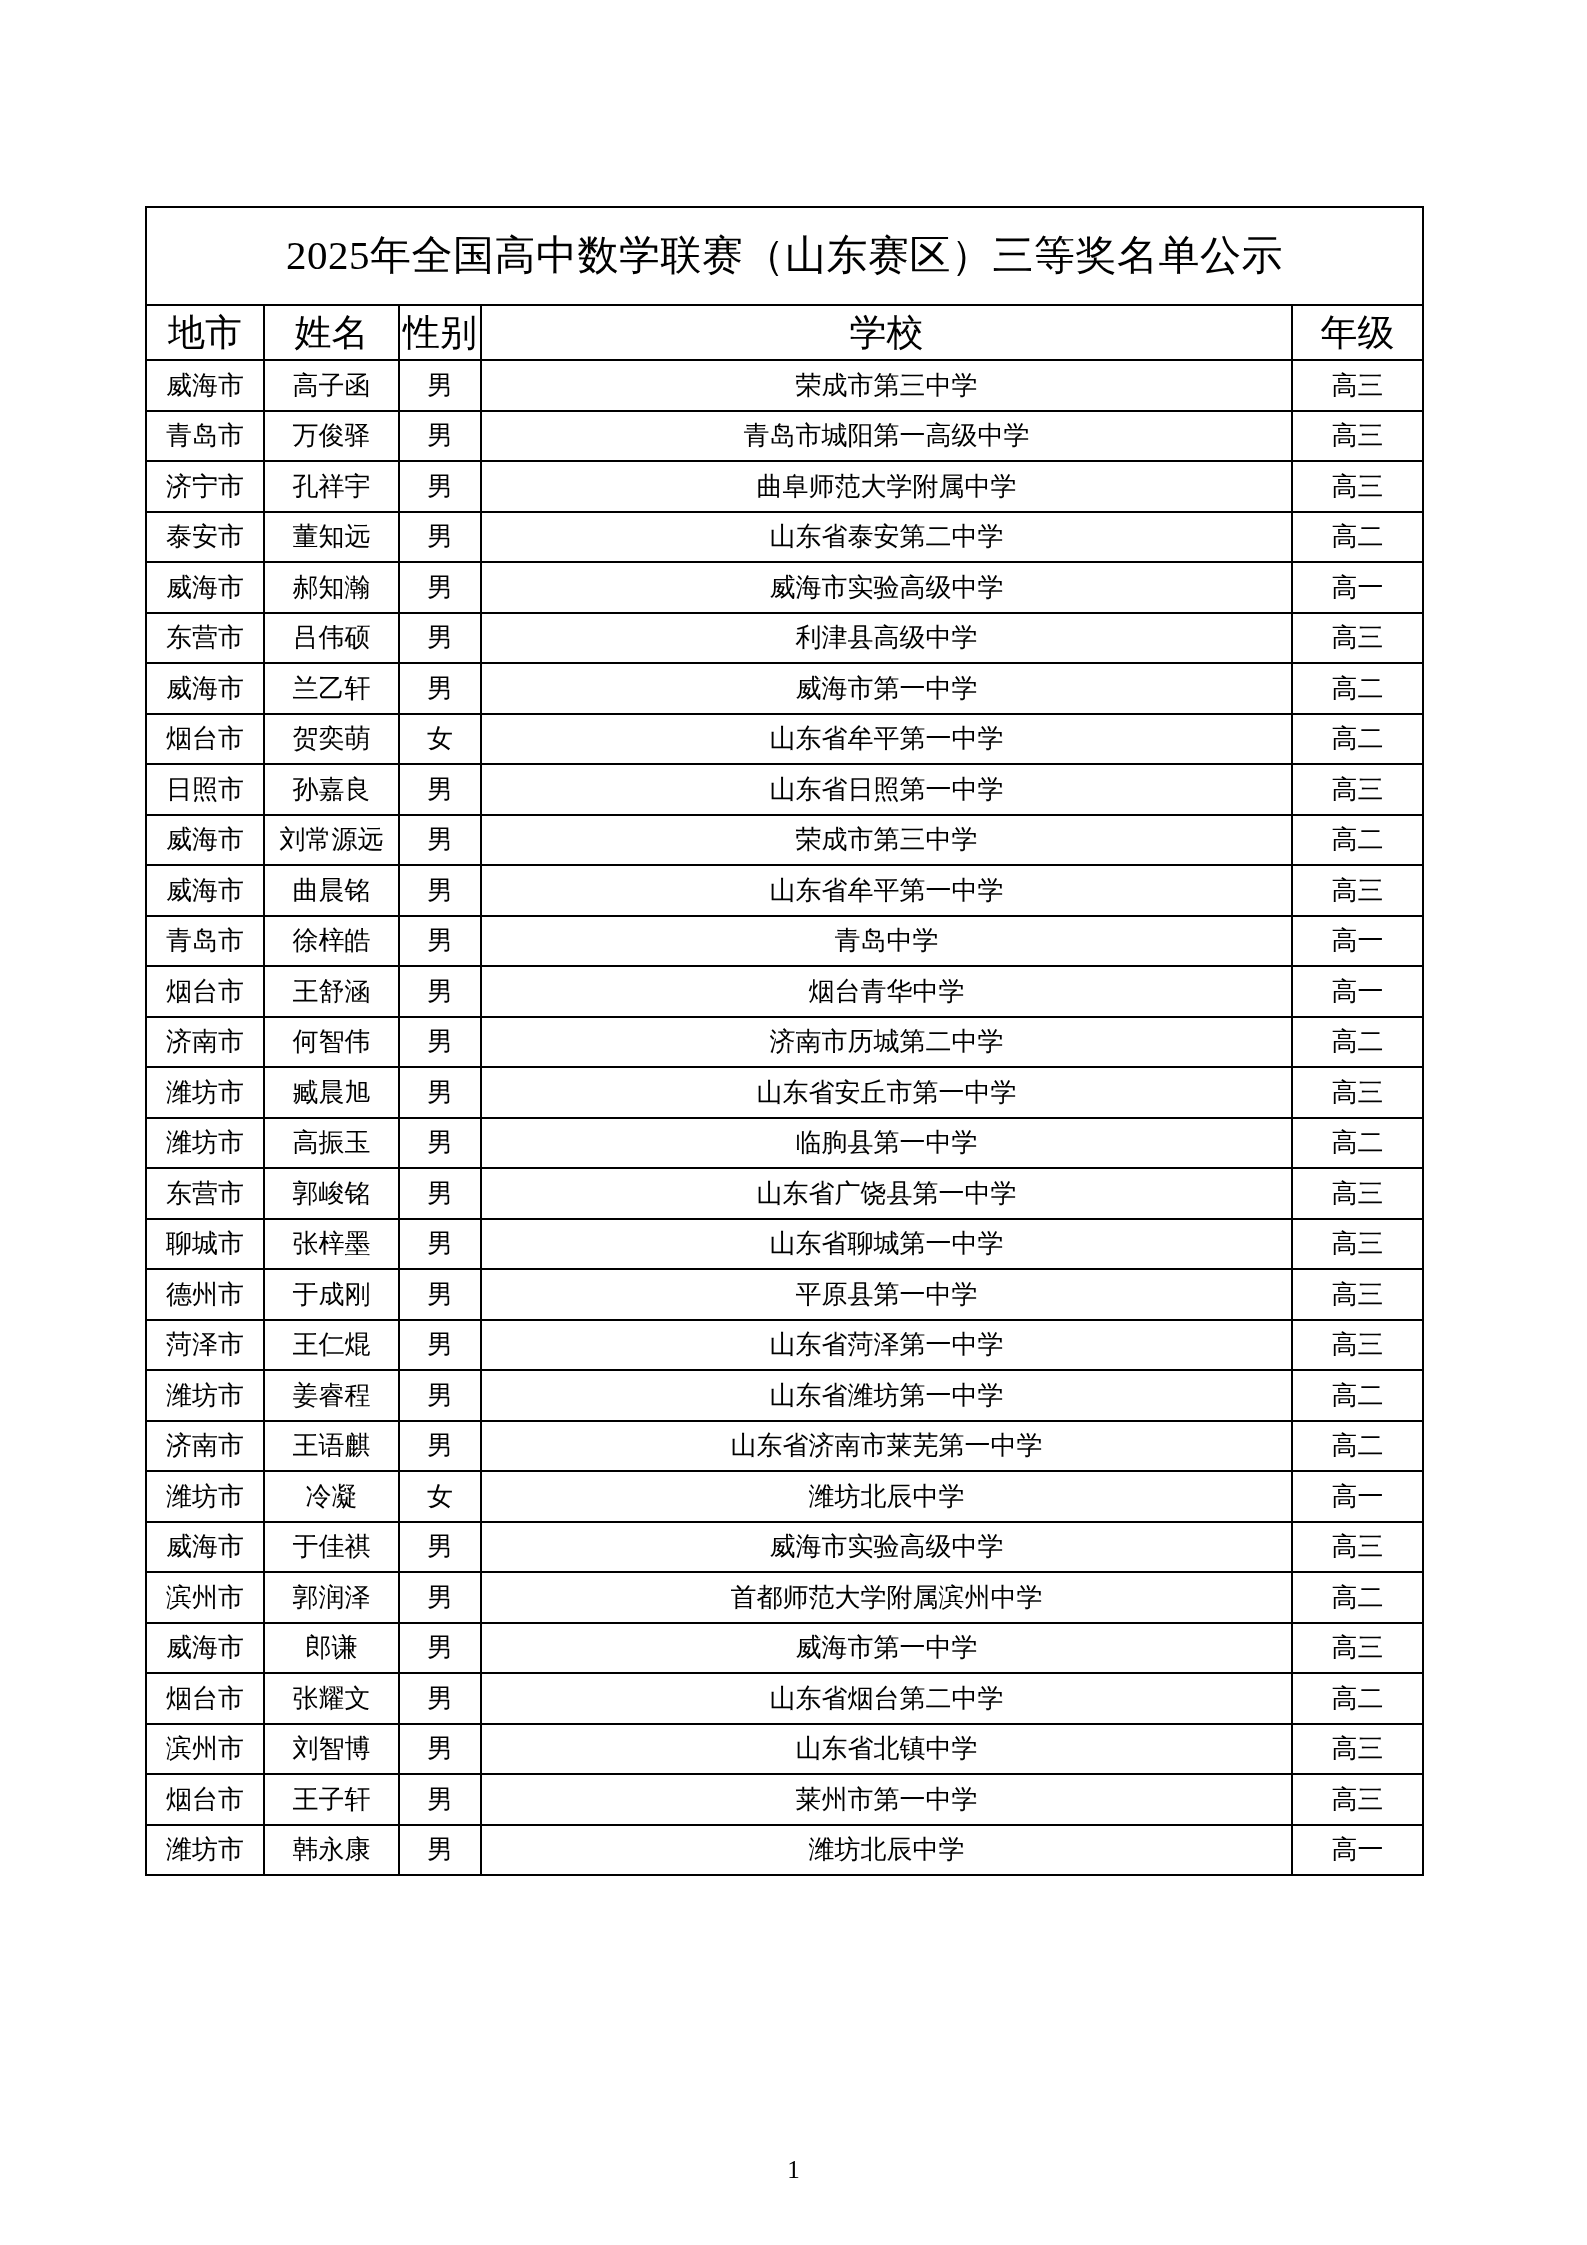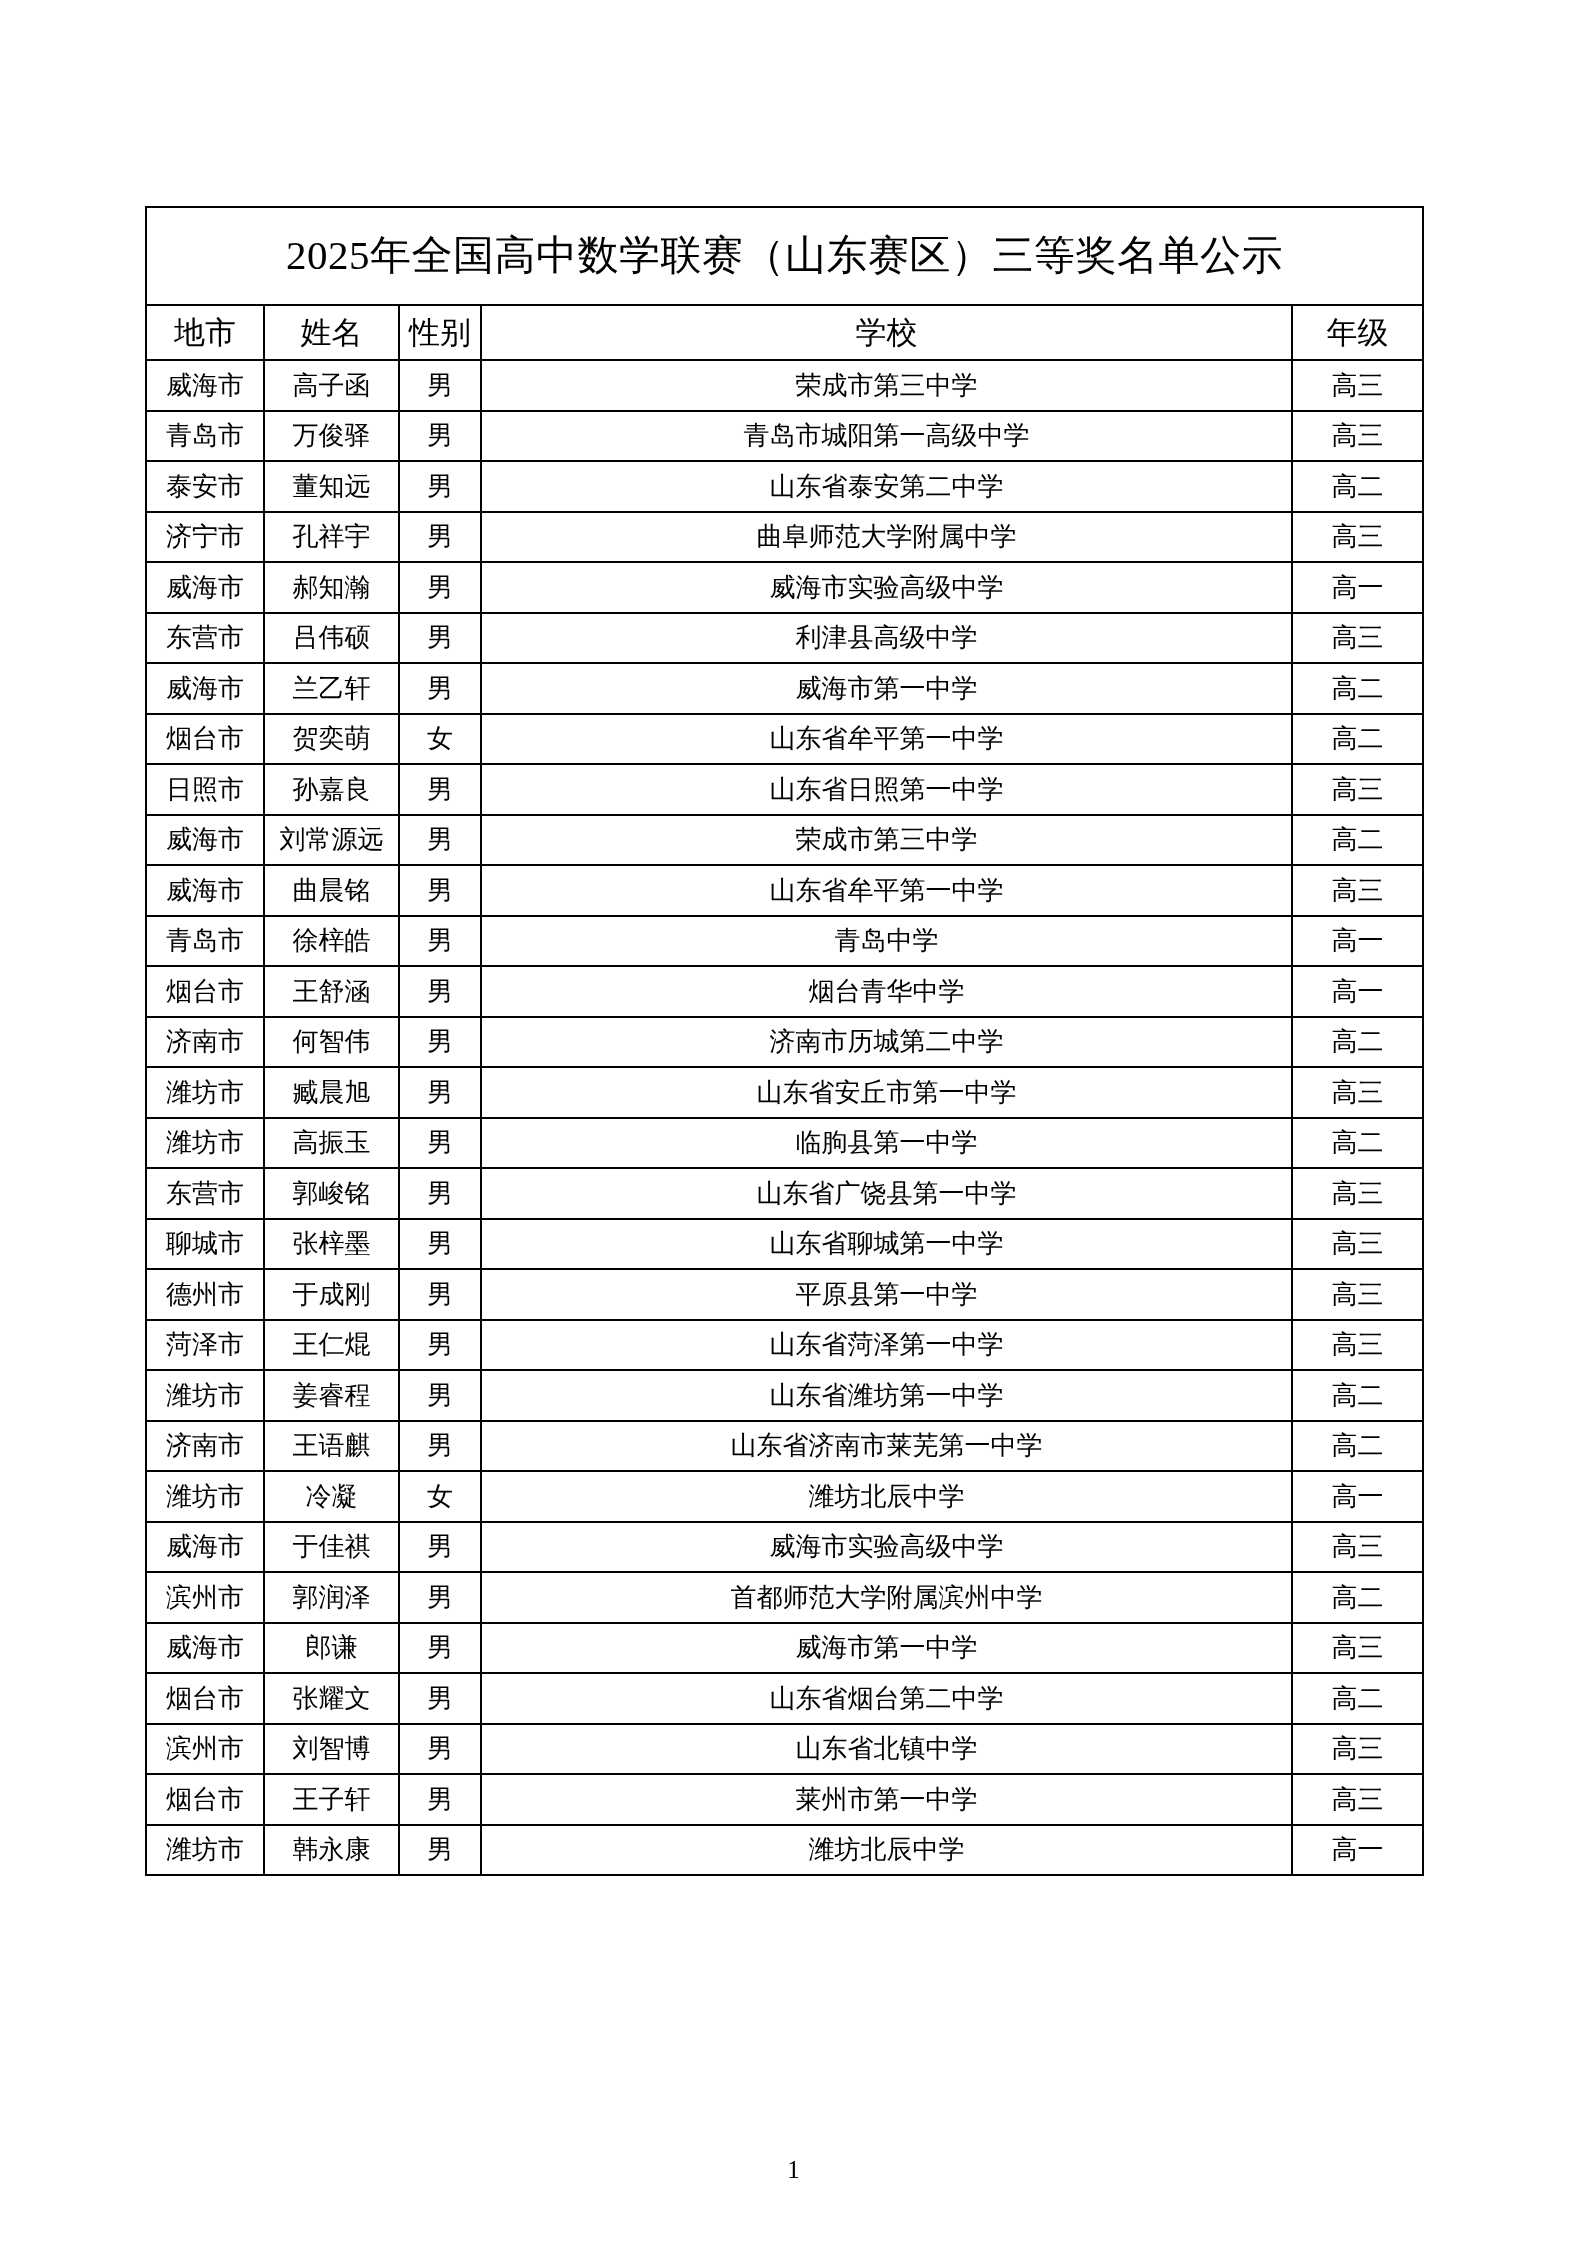--- a/index.html
+++ b/index.html
@@ -42,21 +42,21 @@
     height: 96px;
     font-size: 41px;
     font-weight: bold;
     letter-spacing: 0.5px;
     line-height: 1.1;
     font-family: "Liberation Serif", "DejaVu Serif", serif;
   }
   
   .head-cell {
     height: 53px;
-    font-size: 31px;
+    font-size: 37px;
     font-weight: bold;
     font-family: Liberation Mono, monospace;
   }
   
   .data-cell {
     height: 48.5px;
     font-size: 26px;
     font-family: "Liberation Serif", "DejaVu Serif", serif;
   }
   
@@ -108,32 +108,32 @@
           <td class="data-cell">高三</td>
         </tr>
         <tr>
           <td class="data-cell">青岛市</td>
           <td class="data-cell">万俊驿</td>
           <td class="data-cell">男</td>
           <td class="data-cell">青岛市城阳第一高级中学</td>
           <td class="data-cell">高三</td>
         </tr>
         <tr>
+          <td class="data-cell">济宁市</td>
+          <td class="data-cell">孔祥宇</td>
+          <td class="data-cell">男</td>
+          <td class="data-cell">曲阜师范大学附属中学</td>
+          <td class="data-cell">高三</td>
+        </tr>
+        <tr>
           <td class="data-cell">泰安市</td>
           <td class="data-cell">董知远</td>
           <td class="data-cell">男</td>
           <td class="data-cell">山东省泰安第二中学</td>
           <td class="data-cell">高二</td>
-        </tr>
-        <tr>
-          <td class="data-cell">济宁市</td>
-          <td class="data-cell">孔祥宇</td>
-          <td class="data-cell">男</td>
-          <td class="data-cell">曲阜师范大学附属中学</td>
-          <td class="data-cell">高三</td>
         </tr>
         <tr>
           <td class="data-cell">威海市</td>
           <td class="data-cell">郝知瀚</td>
           <td class="data-cell">男</td>
           <td class="data-cell">威海市实验高级中学</td>
           <td class="data-cell">高一</td>
         </tr>
         <tr>
           <td class="data-cell">东营市</td>

